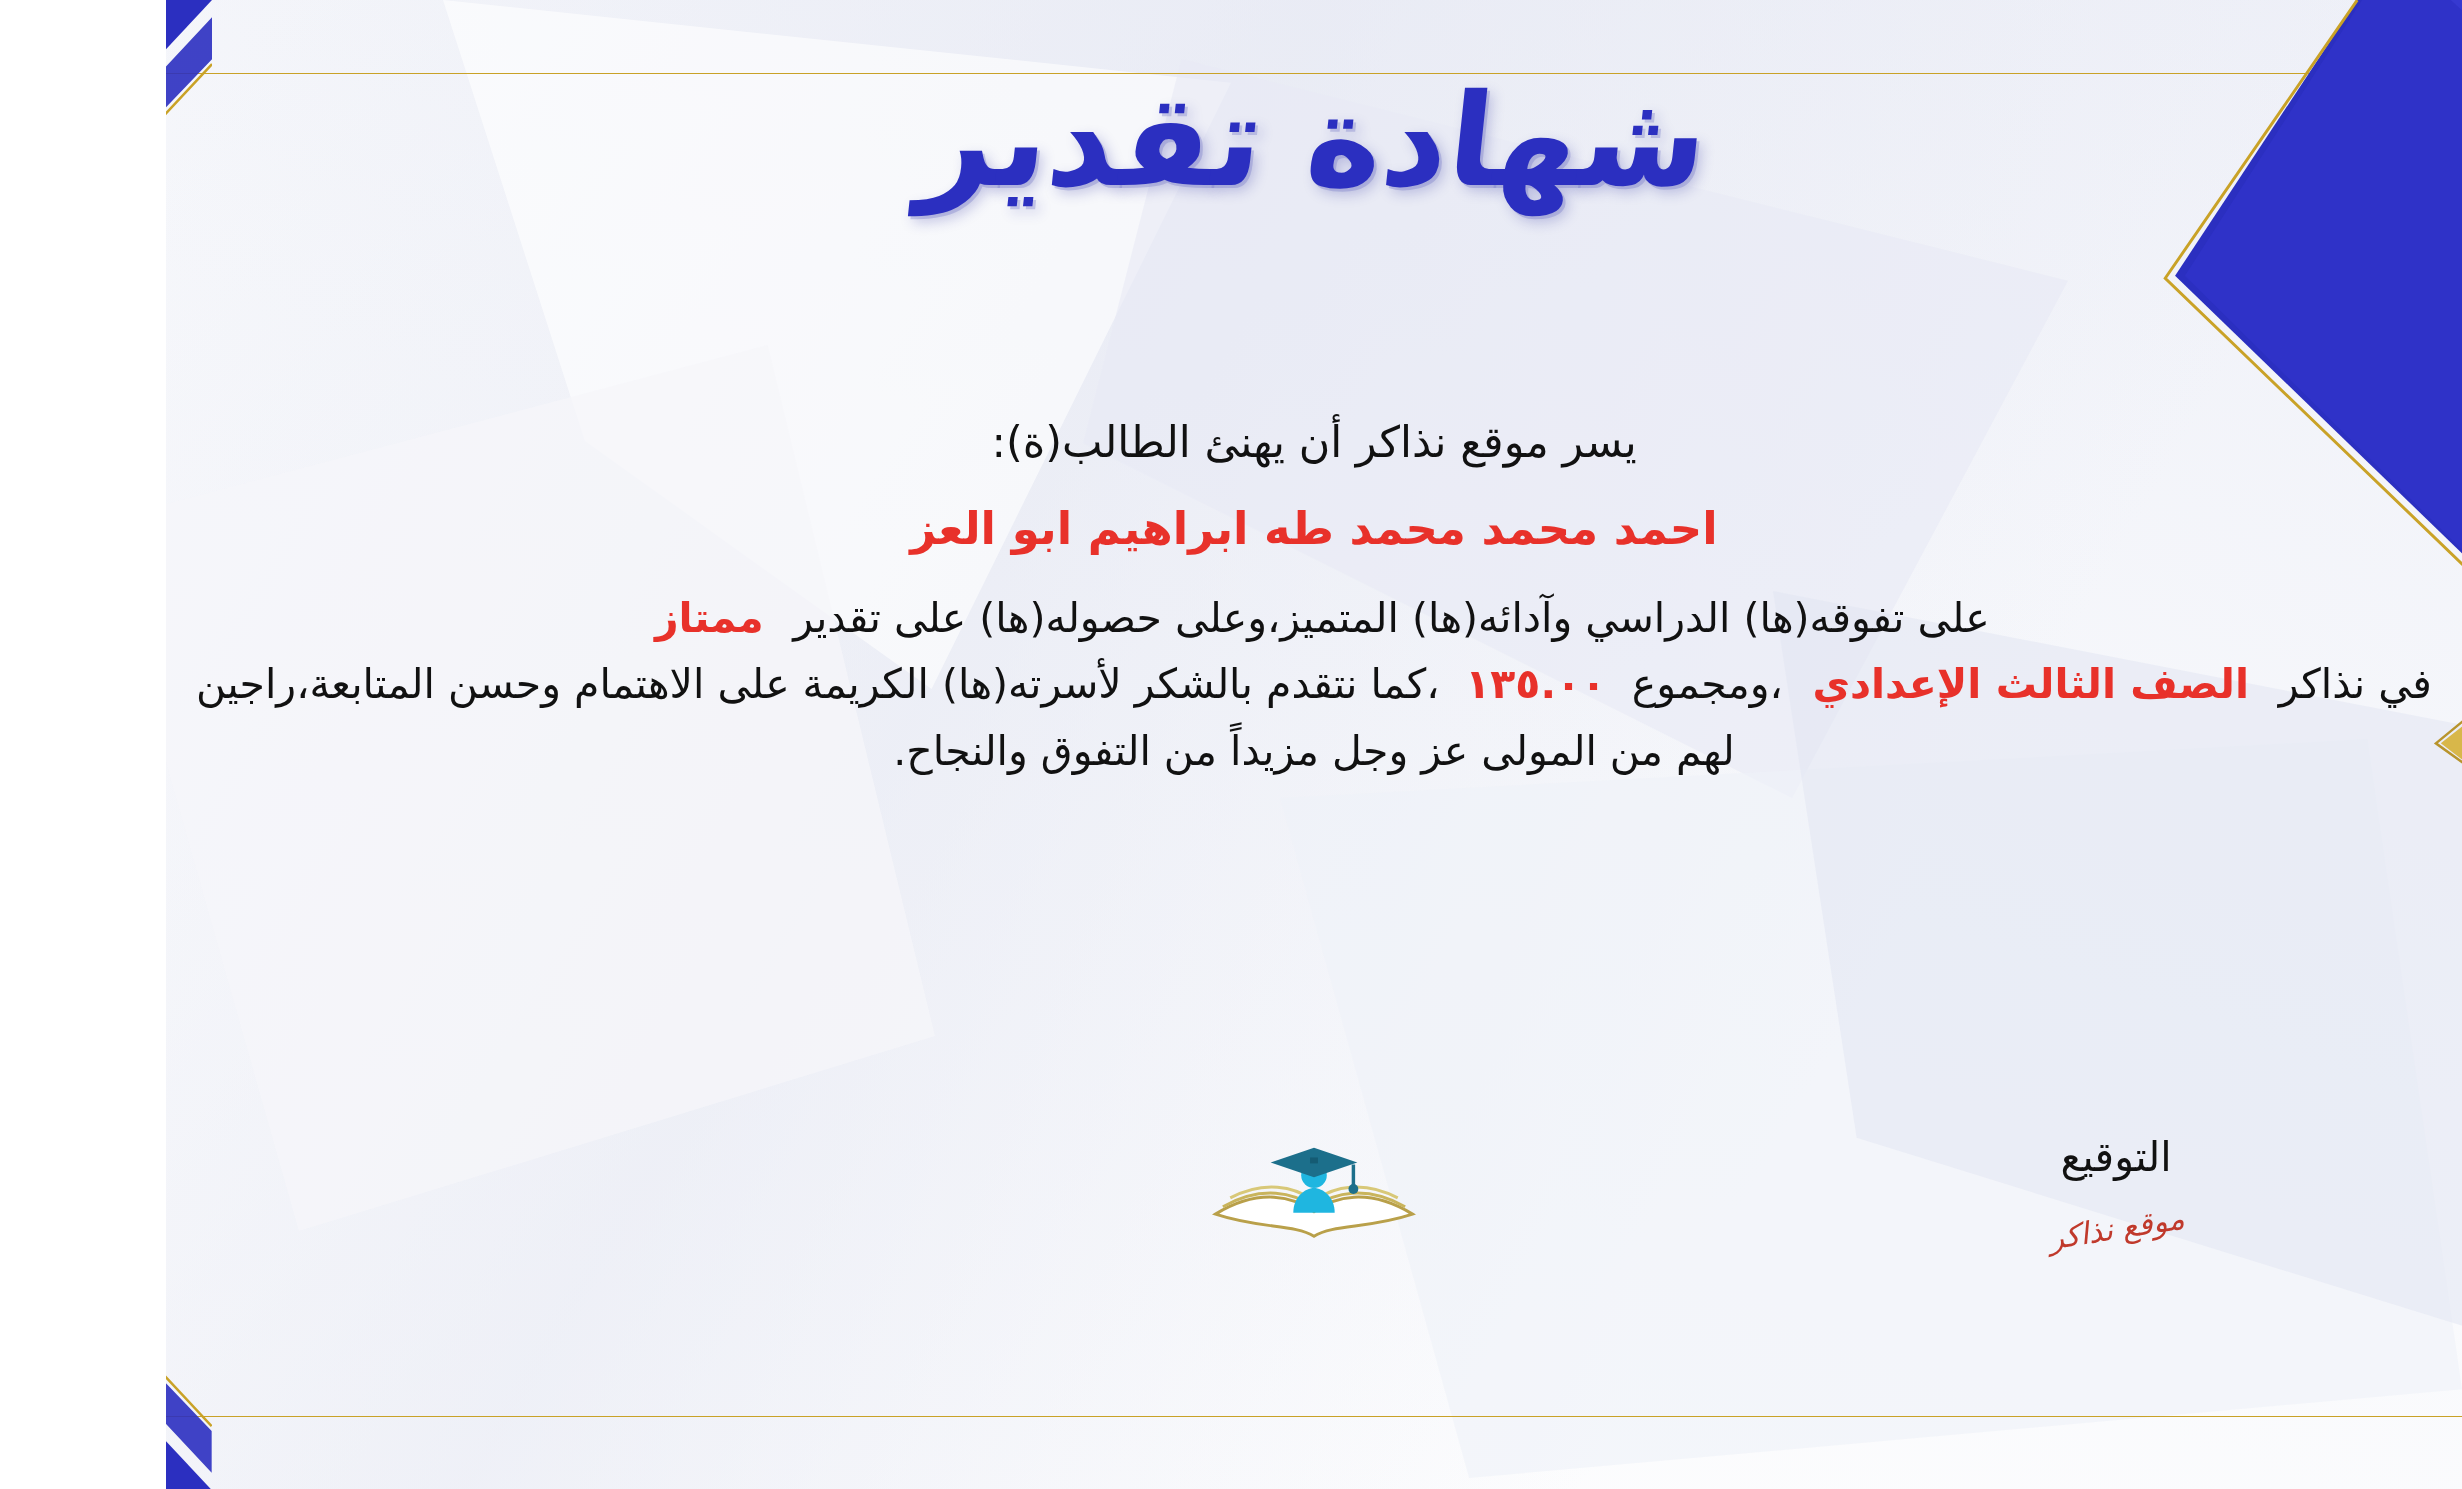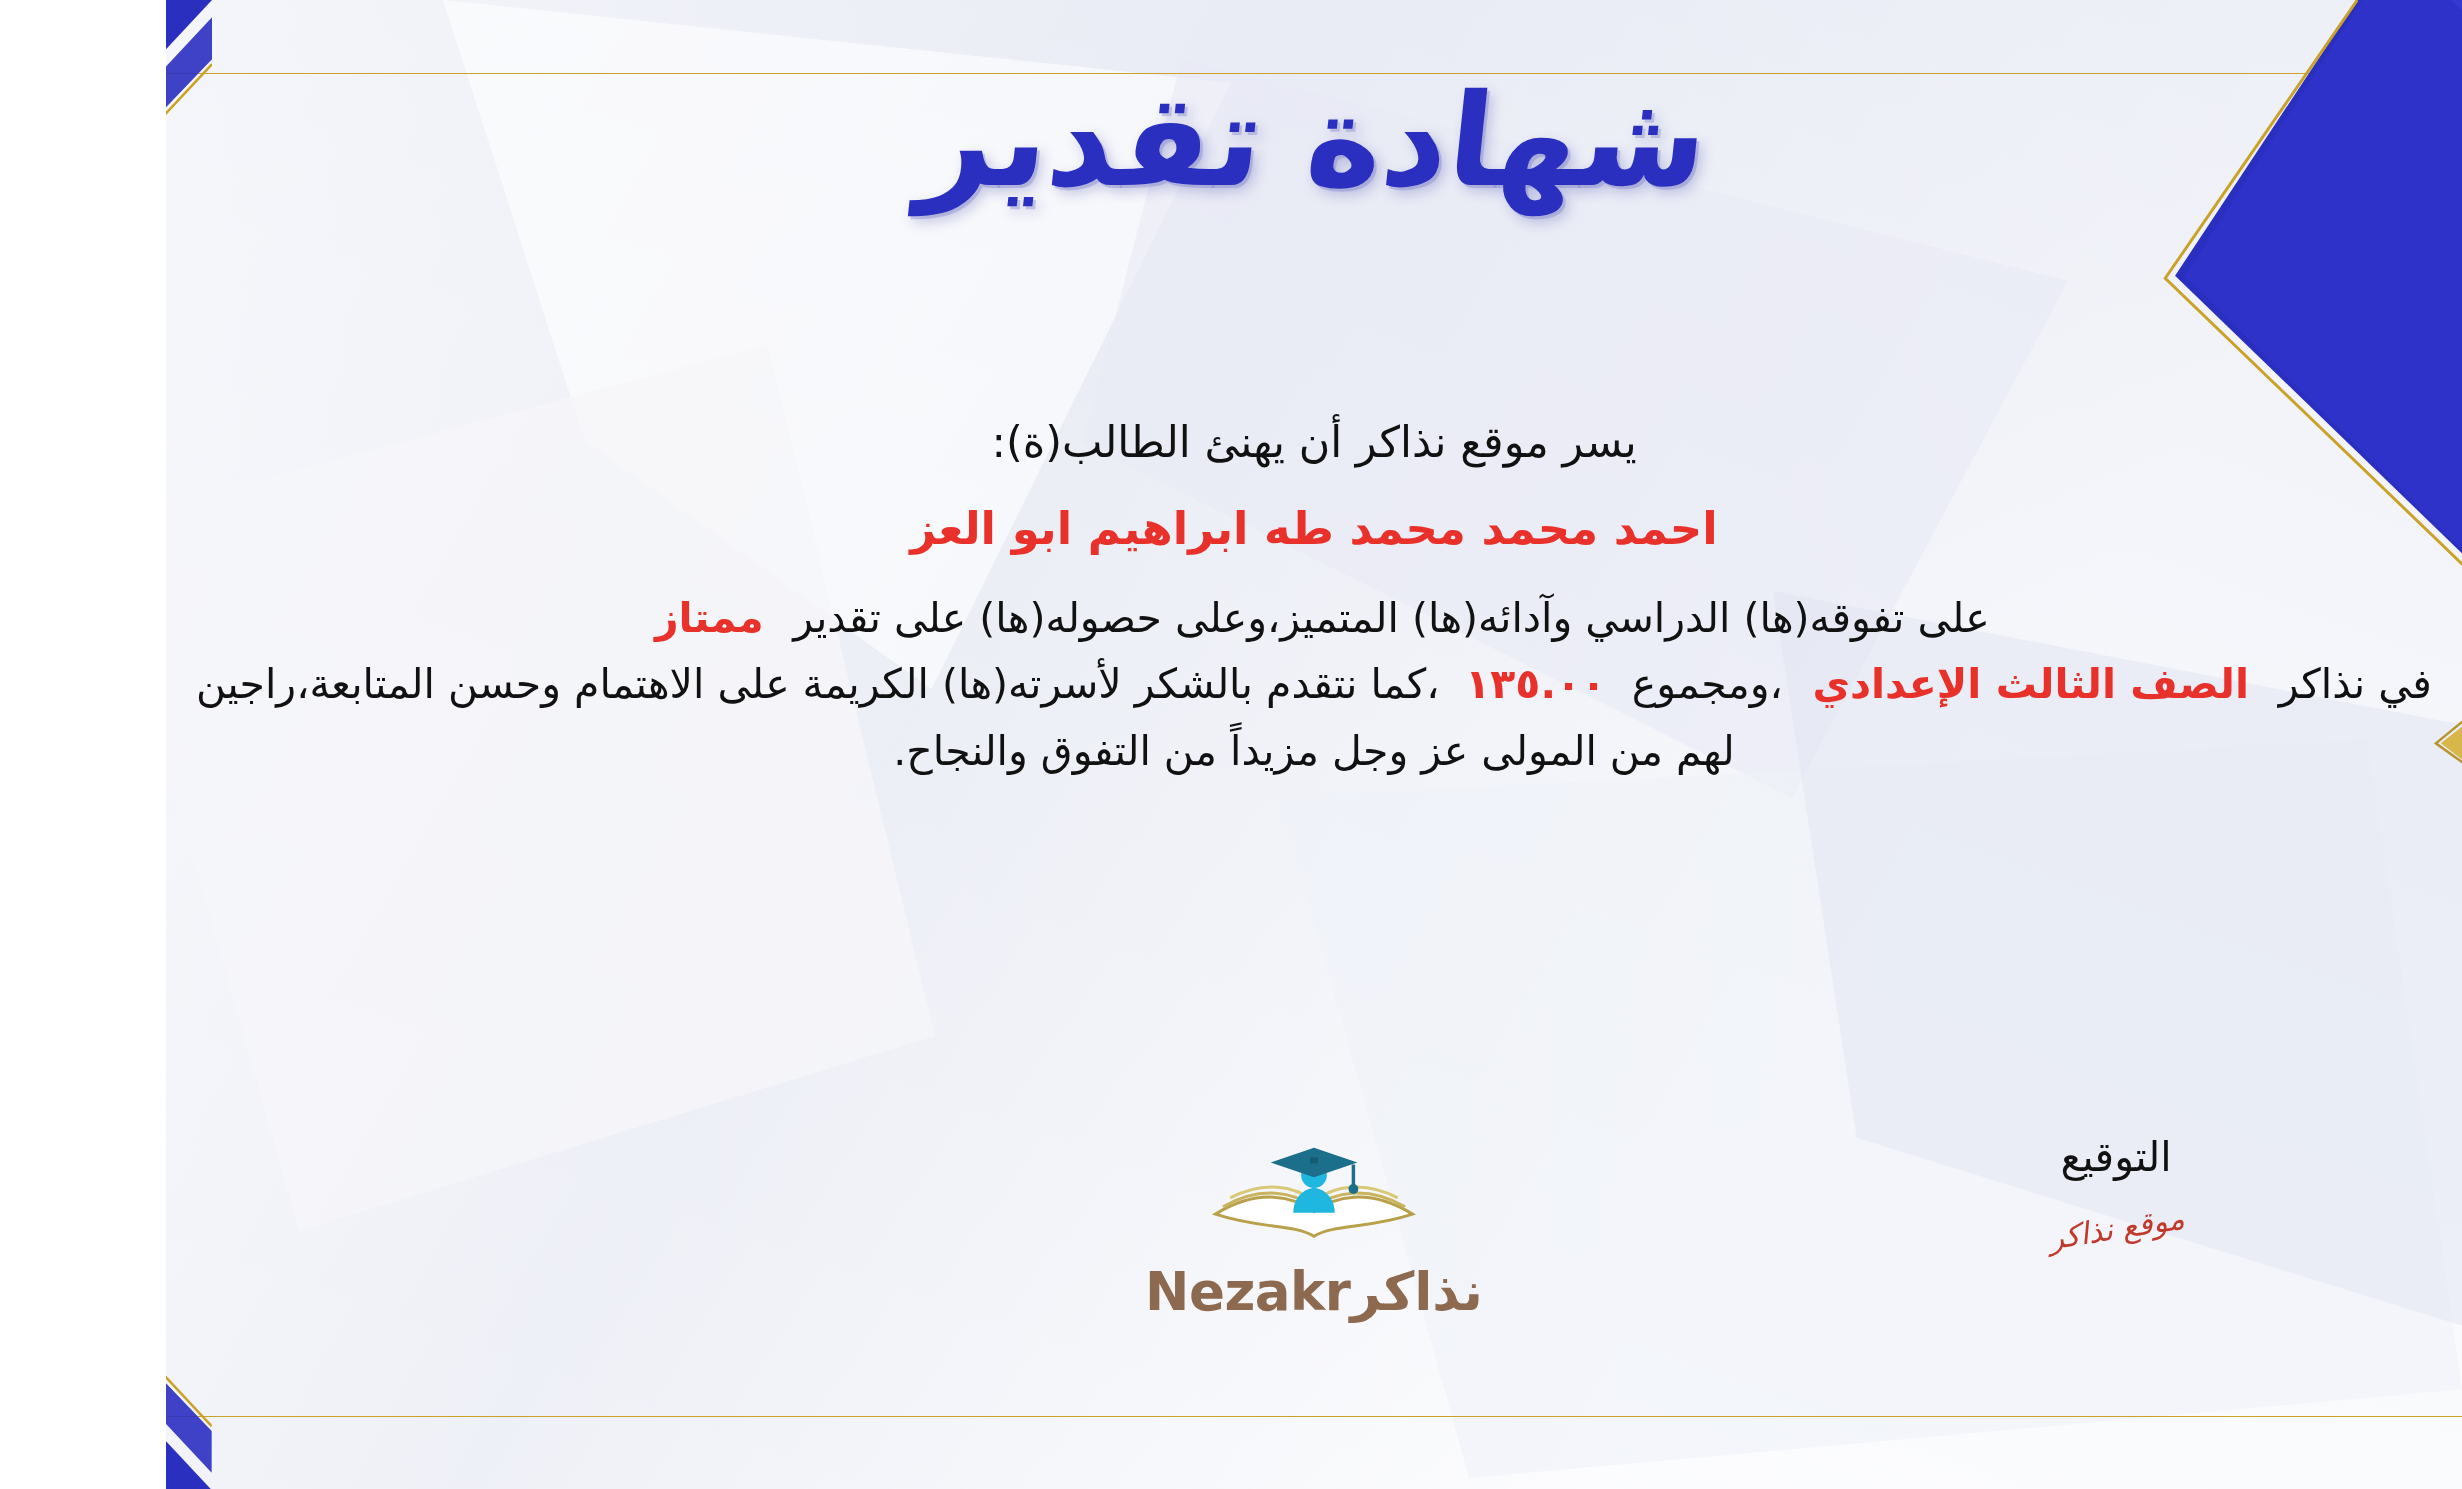--- a/index.html
+++ b/index.html
@@ -251,17 +251,16 @@
 
       <path d="M188 182 C188 150 212 132 230 132 C248 132 272 150 272 182 Z" fill="#1fb6e0"></path>
       <circle cx="230" cy="106" r="26" fill="#1fb6e0"></circle>
 
       <polygon points="230,50 318,80 230,110 142,80" fill="#1c6f8b"></polygon>
       <rect x="222" y="70" width="16" height="12" fill="#155b73"></rect>
 
       <path d="M310 84 L310 128" stroke="#1c6f8b" stroke-width="7" fill="none"></path>
       <circle cx="310" cy="134" r="10" fill="#1c6f8b"></circle>
     </svg>
-    <div class="logo-text">نذاكرNezakr</div>
   </div>
 
 </div>
 
 
 </body></html>

